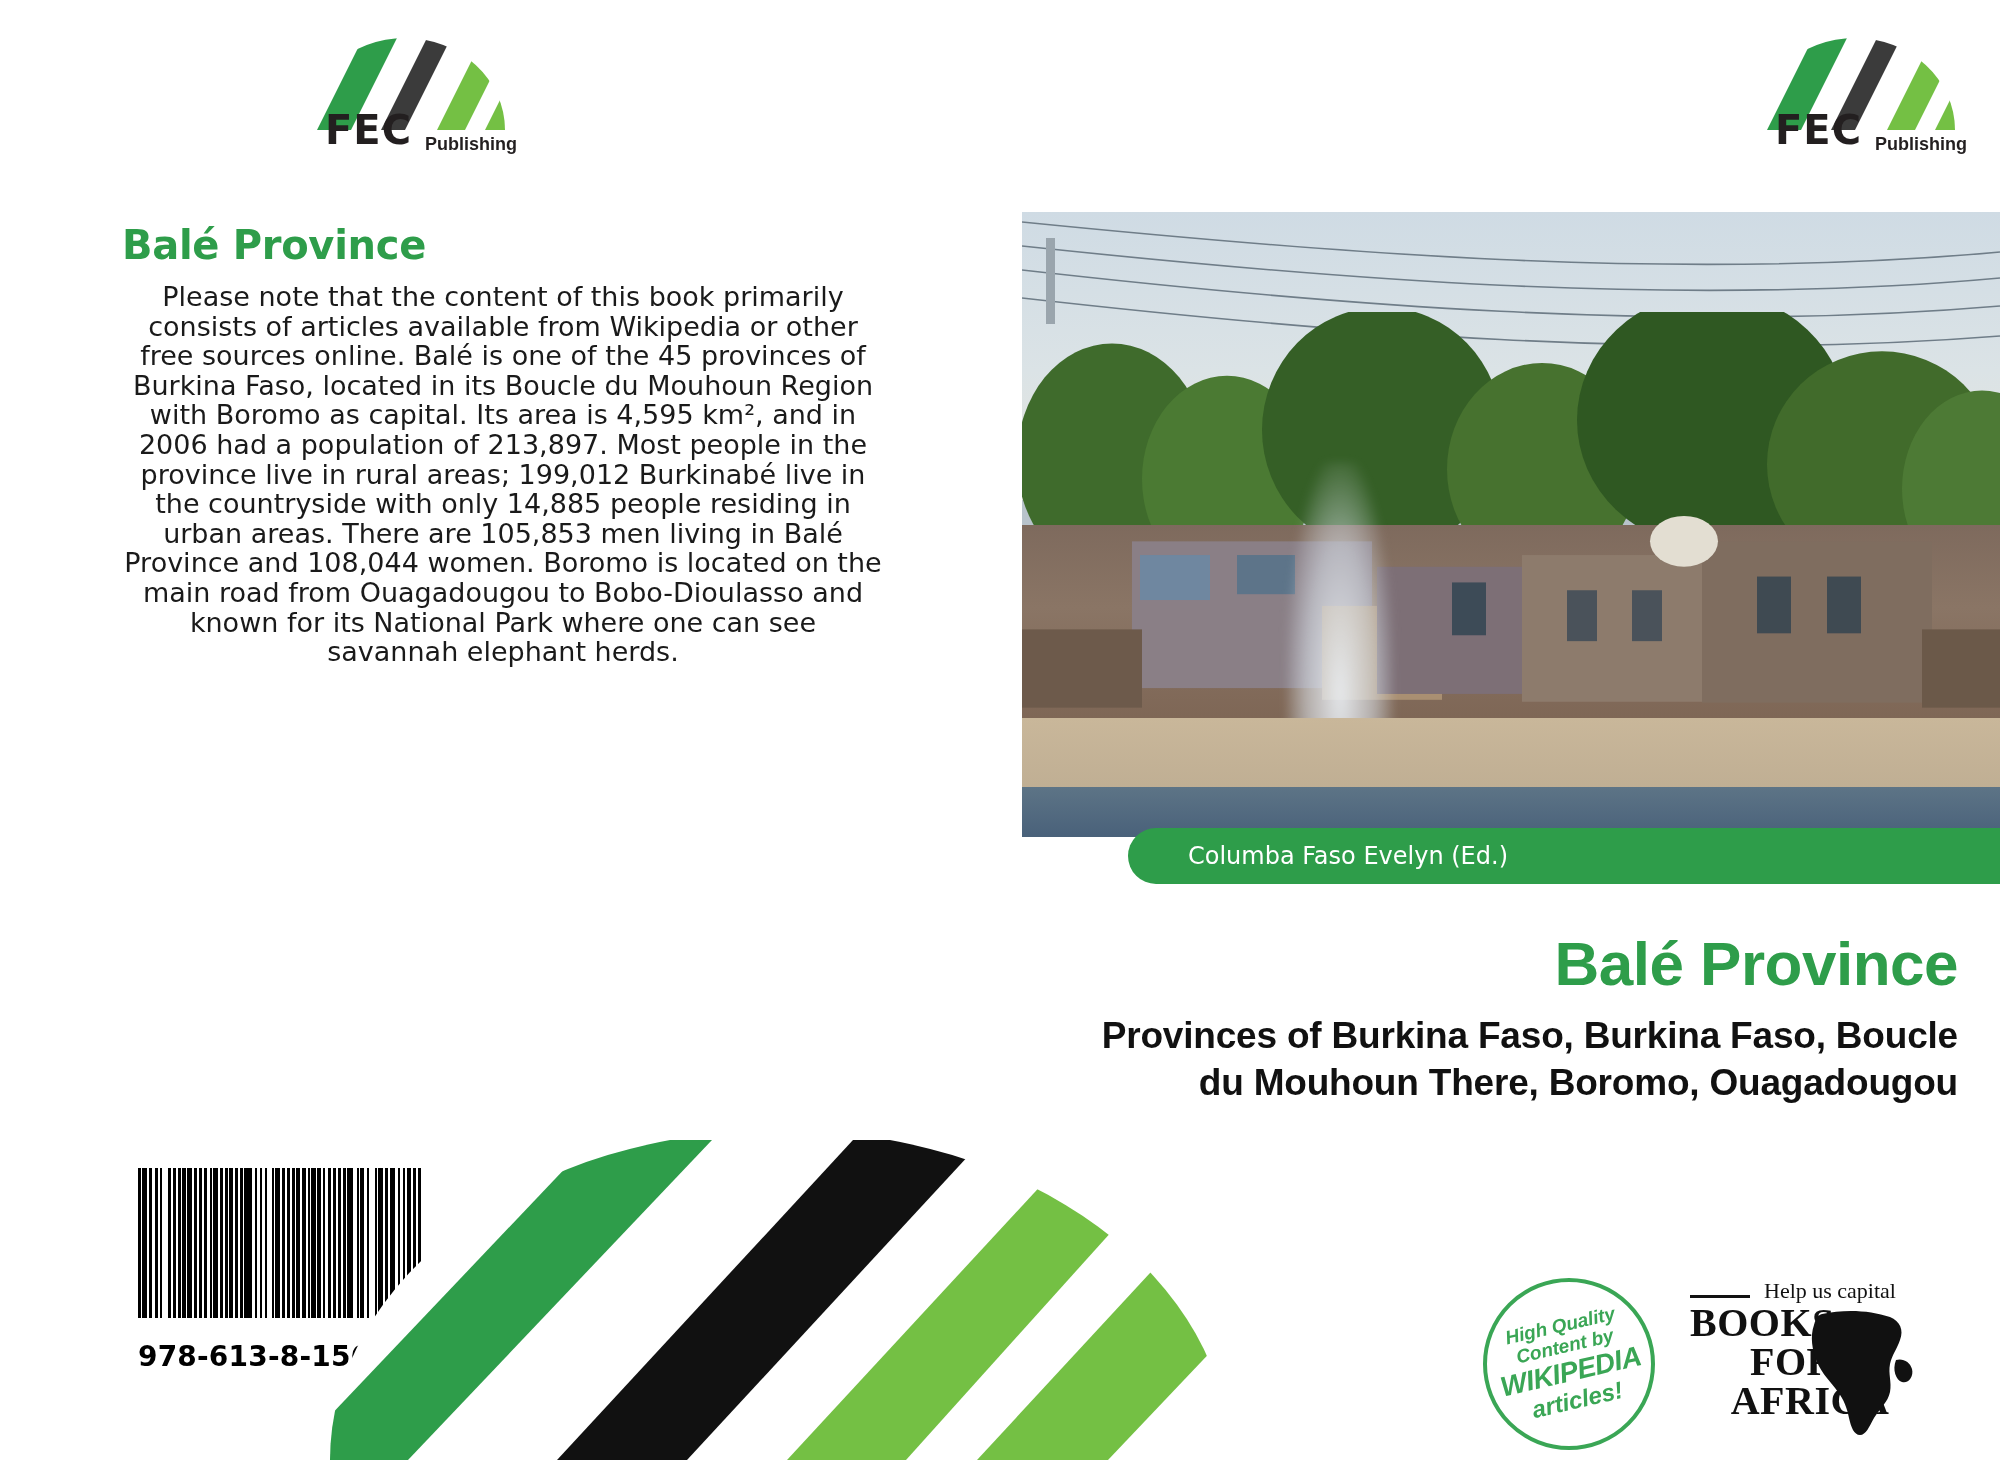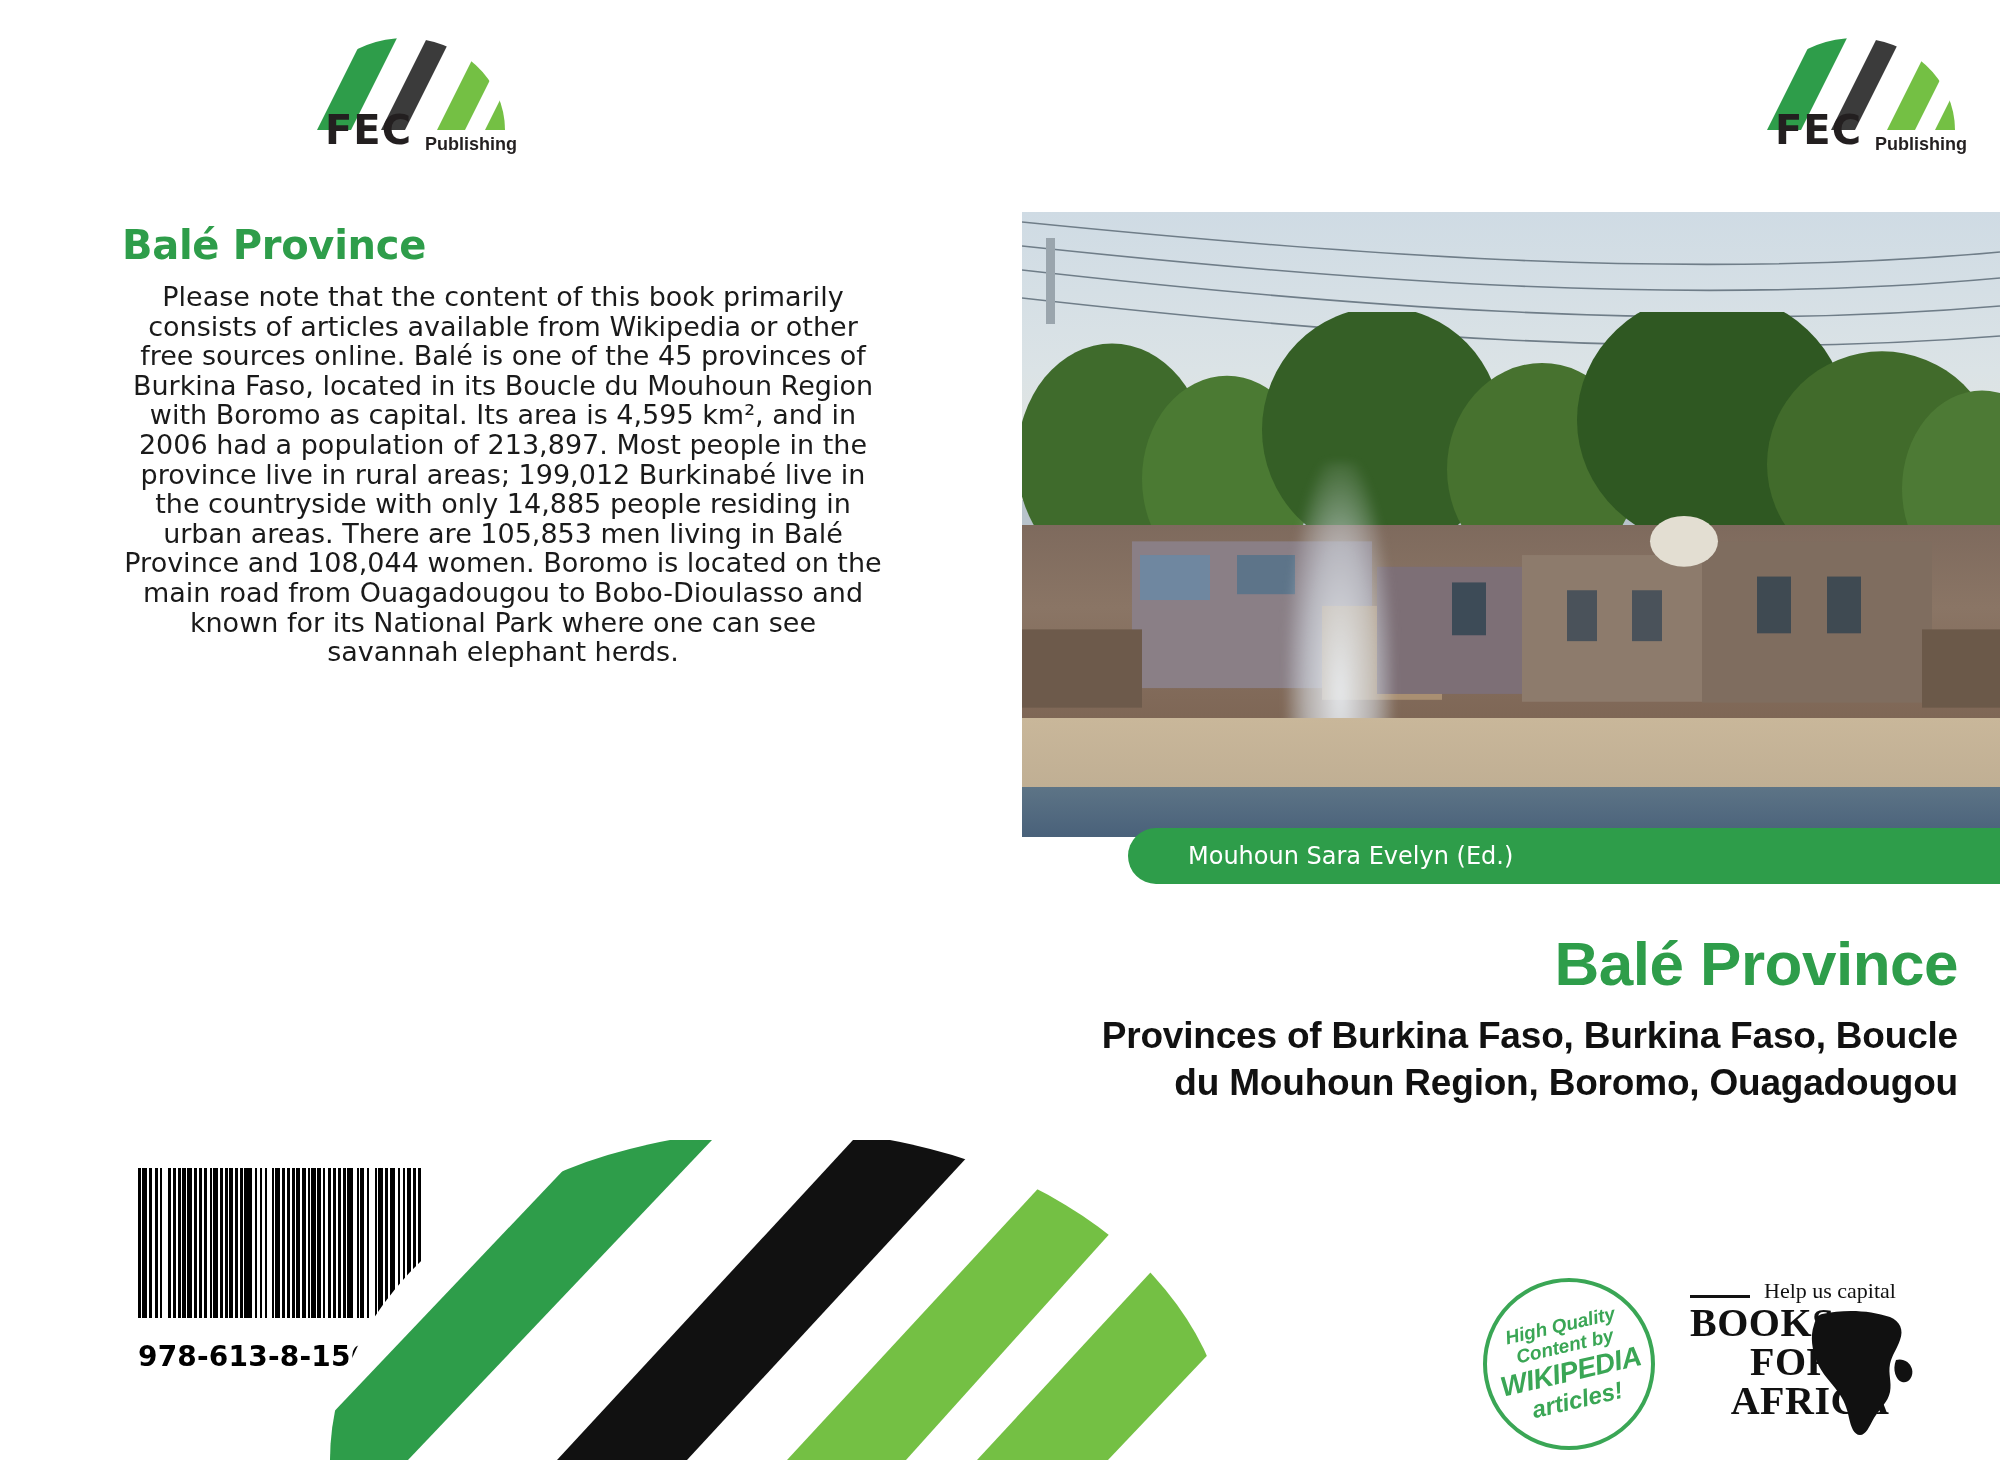--- a/index.html
+++ b/index.html
@@ -450,25 +450,25 @@
     <ellipse cx="662" cy="30" rx="34" ry="26" fill="#e3ded2"></ellipse>
     <rect x="0" y="120" width="120" height="80" fill="#6d5a4b"></rect>
     <rect x="900" y="120" width="78" height="80" fill="#6b5949"></rect>
   </svg>
   <div class="smoke"></div>
   <div class="bank"></div>
   <div class="river"></div>
 </div>
 
 <div class="editor-banner">
-  <span>Mouhoun Sara Evelyn (Ed.)</span>
+  <span>Columba Faso Evelyn (Ed.)</span>
 </div>
 
 <div class="front-title">Balé Province</div>
-<div class="front-subtitle">Provinces of Burkina Faso, Burkina Faso, Boucle du Mouhoun Region, Boromo, Ouagadougou</div>
+<div class="front-subtitle">Provinces of Burkina Faso, Burkina Faso, Boucle du Mouhoun There, Boromo, Ouagadougou</div>
 
 <div class="arcs">
   <svg width="900" height="320" viewBox="0 0 900 320">
     <defs>
         <clipPath id="arcClip">
           <path d="M0,320 A450,330 0 0 1 900,320 Z"></path>
         </clipPath>
       </defs>
     <g clip-path="url(#arcClip)">
       <rect x="0" y="0" width="900" height="320" fill="#ffffff"></rect>

